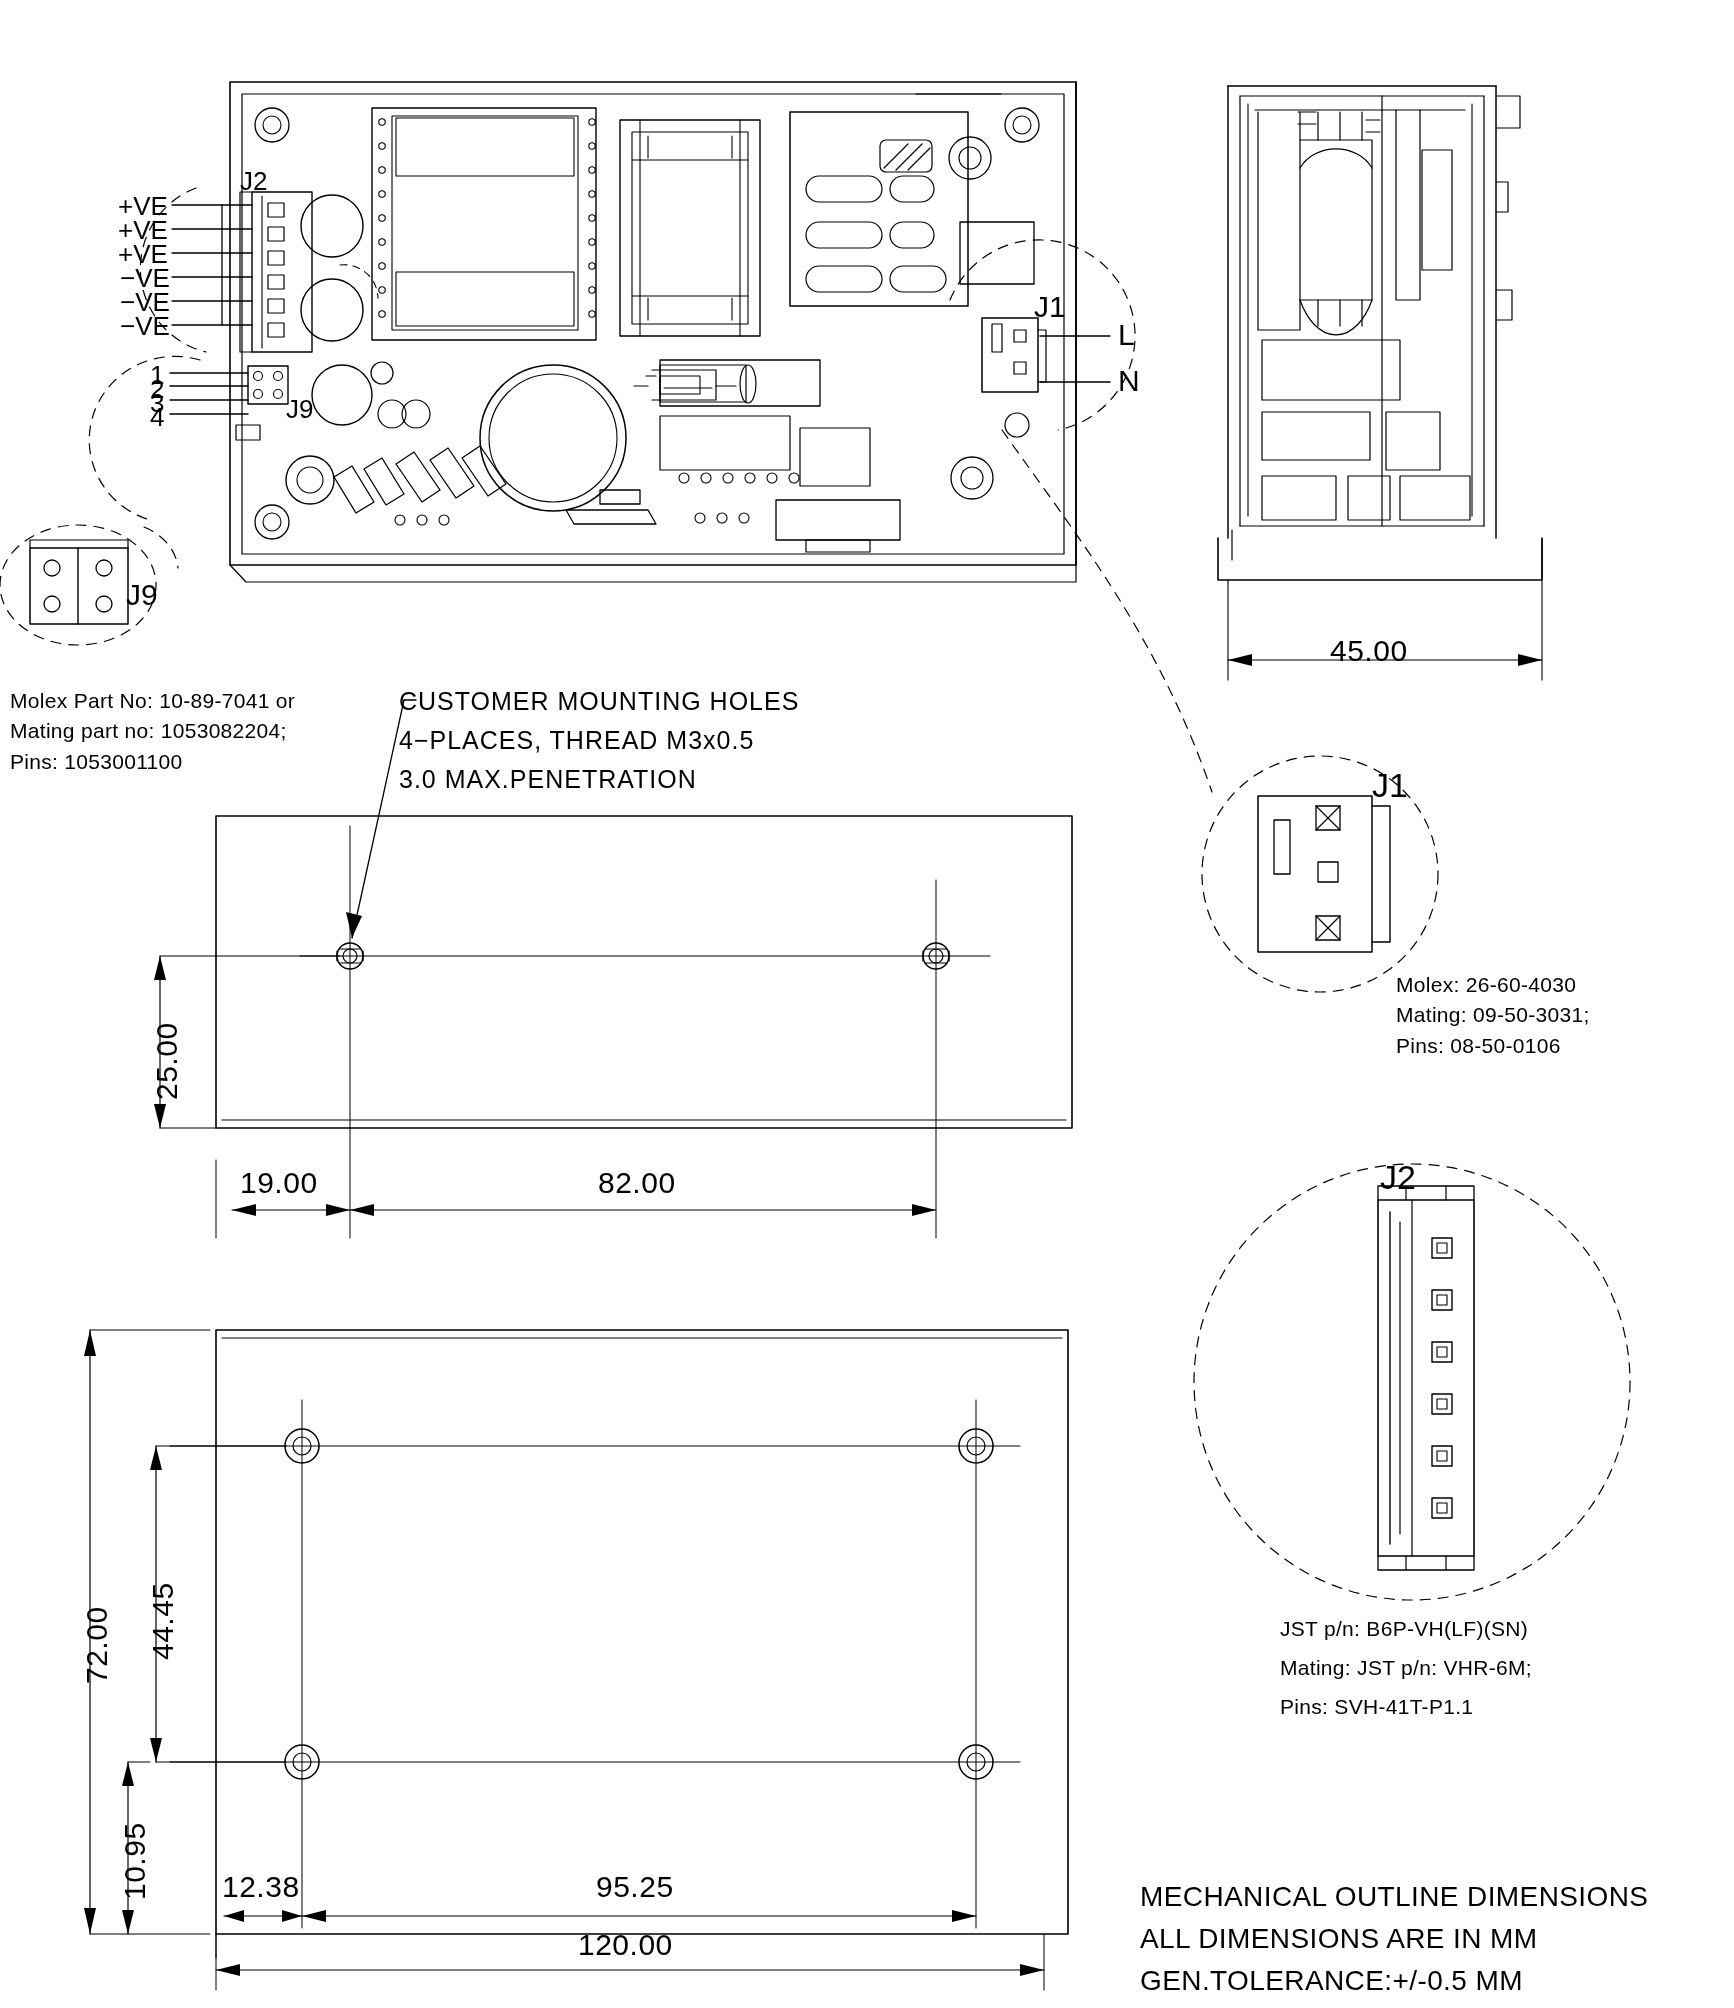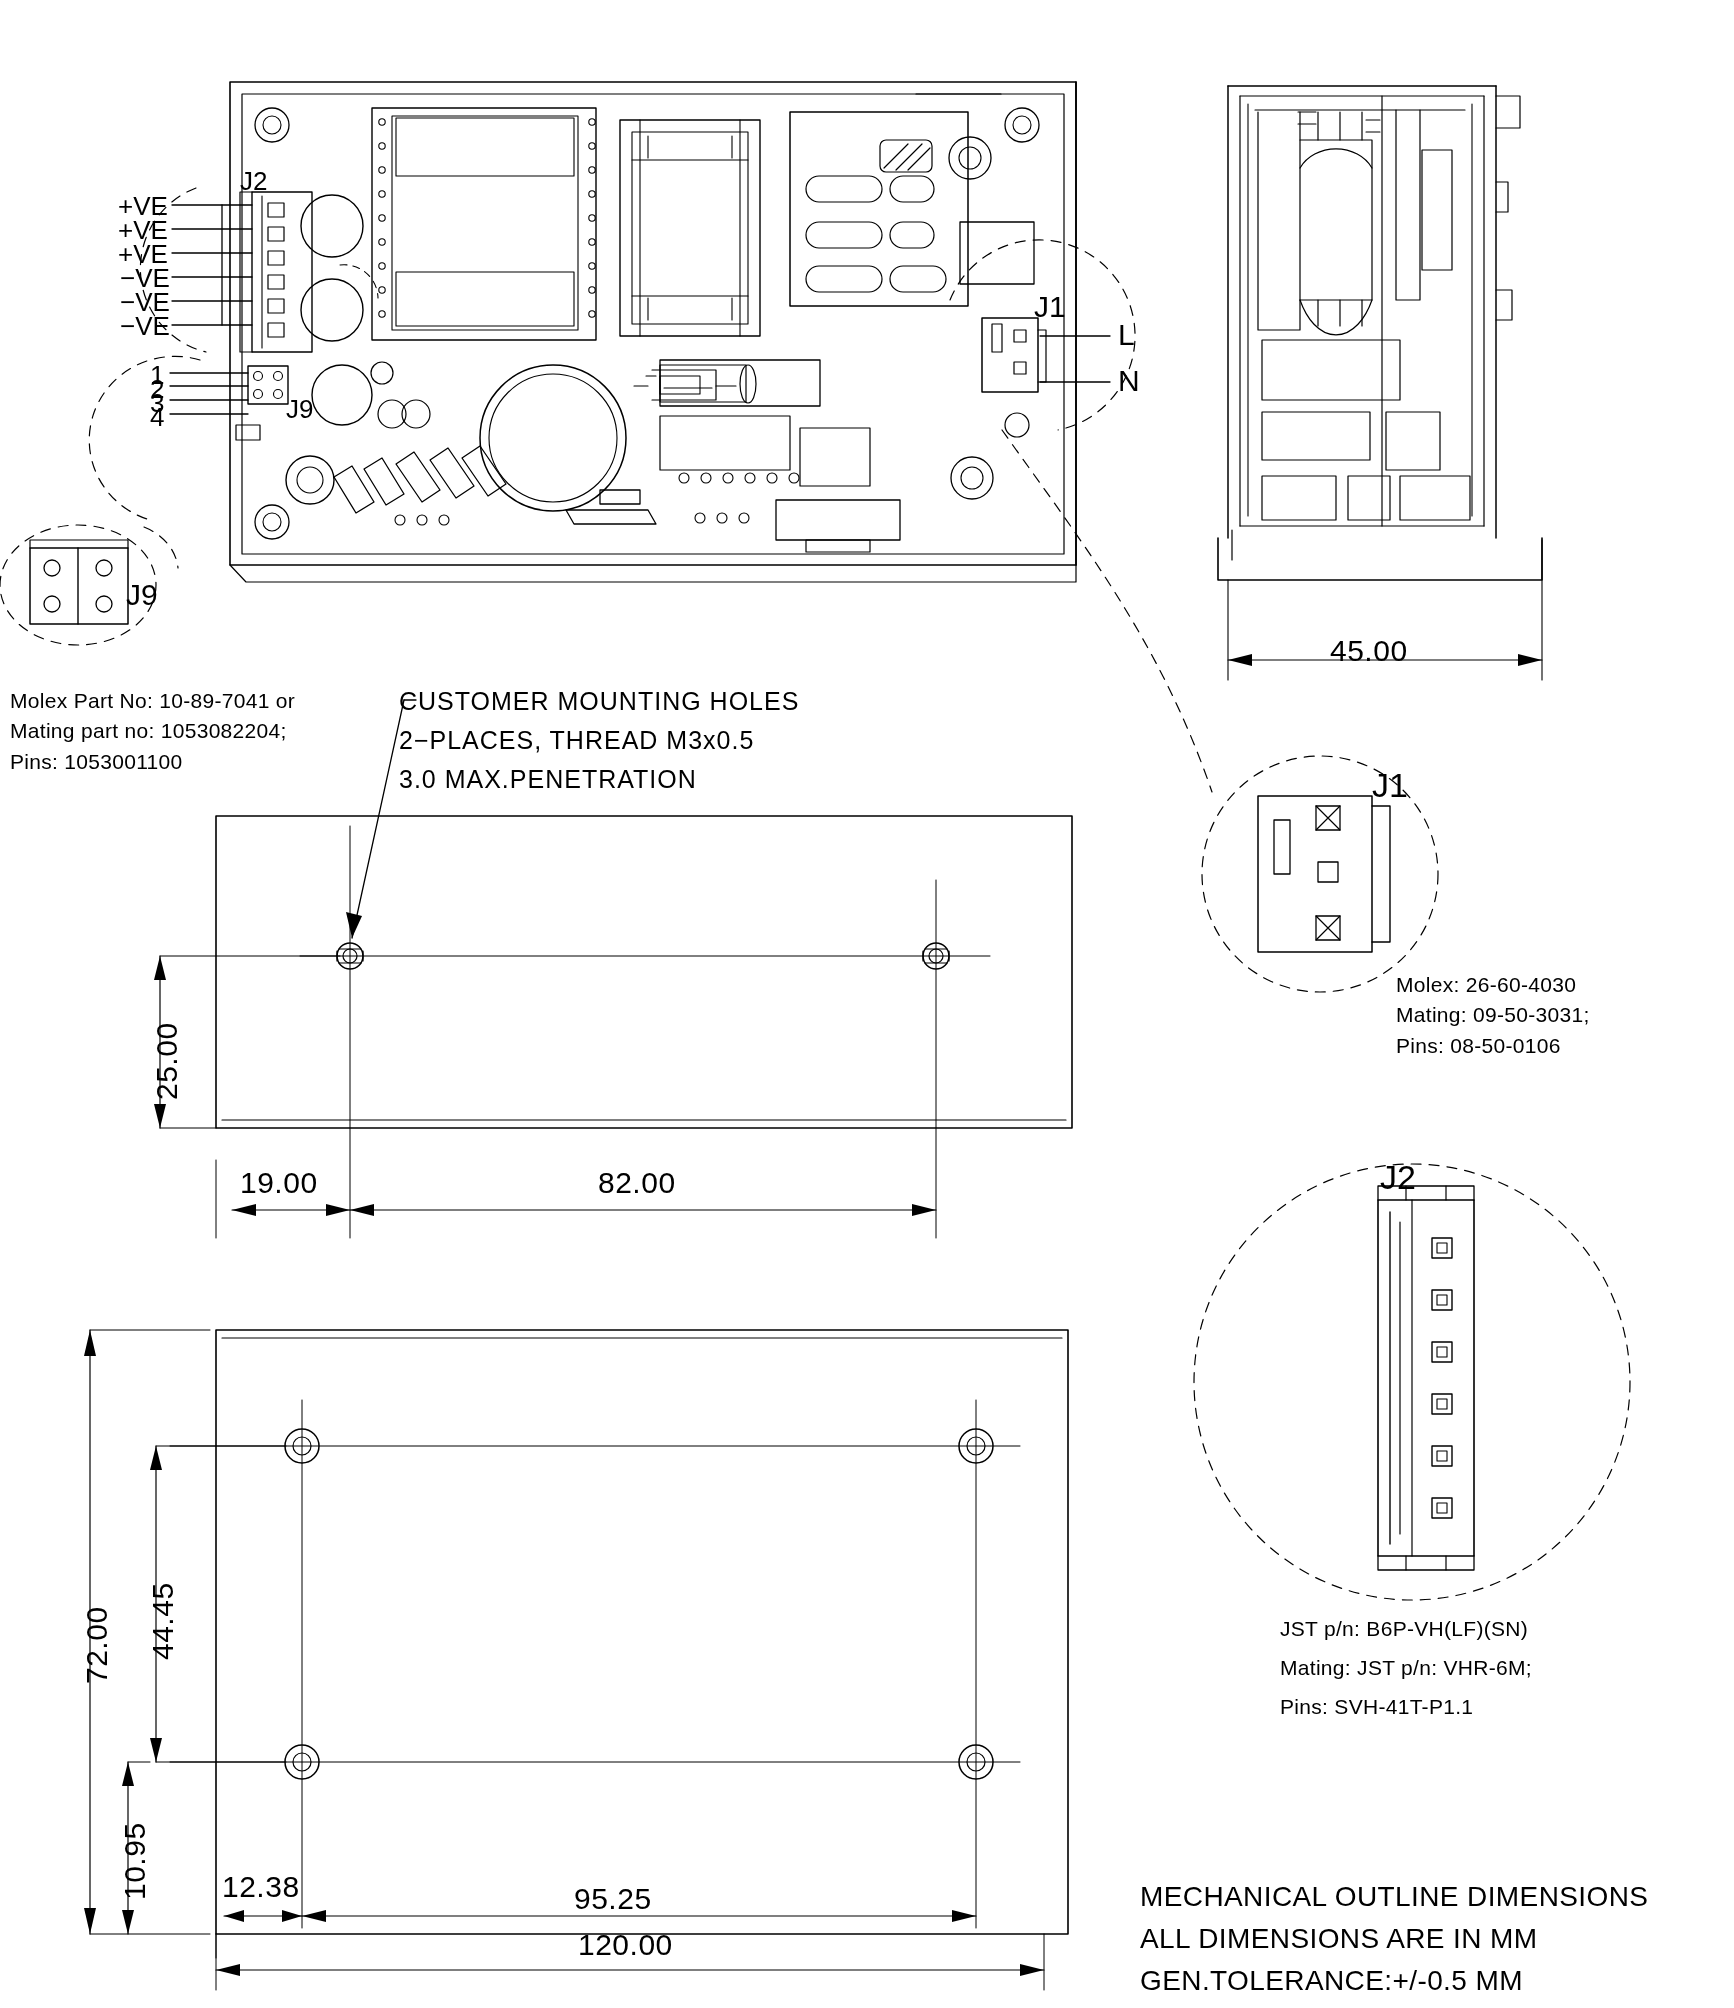--- a/index.html
+++ b/index.html
@@ -468,21 +468,21 @@
 <div class="lbl t27" style="left:1380px; top:1160px;">J2</div>
 
 <div class="notes-block" style="left:10px; top:686px; width:420px;">
   <div>Molex Part No: 10-89-7041 or</div>
   <div>Mating part no: 1053082204;</div>
   <div>Pins: 1053001100</div>
 </div>
 
 <div class="notes-block mono-tech" style="left:399px; top:682px; width:460px; font-size:25px; line-height:1.55; letter-spacing:1px;">
   <div>CUSTOMER MOUNTING HOLES</div>
-  <div>2−PLACES, THREAD M3x0.5</div>
+  <div>4−PLACES, THREAD M3x0.5</div>
   <div>3.0  MAX.PENETRATION</div>
 </div>
 
 <div class="notes-block" style="left:1390px; top:970px; width:340px;margin-left:6px;">
   <div>Molex: 26-60-4030</div>
   <div>Mating: 09-50-3031;</div>
   <div>Pins: 08-50-0106</div>
 </div>
 
 <div class="notes-block" style="left:1280px; top:1610px; width:400px; line-height:1.85;">
@@ -502,14 +502,14 @@
 <div class="lbl t24 mono-tech rot" style="left:152px; top:1100px;">25.00</div>
 
 <div class="lbl t24 mono-tech" style="left:240px; top:1168px;">19.00</div>
 <div class="lbl t24 mono-tech" style="left:598px; top:1168px;">82.00</div>
 
 <div class="lbl t24 mono-tech rot" style="left:82px; top:1684px;">72.00</div>
 <div class="lbl t24 mono-tech rot" style="left:148px; top:1660px;">44.45</div>
 <div class="lbl t24 mono-tech rot" style="left:120px; top:1900px;">10.95</div>
 
 <div class="lbl t24 mono-tech" style="left:222px; top:1872px;">12.38</div>
-<div class="lbl t24 mono-tech" style="left:574px; top:1872px;margin-top:12px;">95.25</div>
+<div class="lbl t24 mono-tech" style="left:596px; top:1872px;">95.25</div>
 <div class="lbl t24 mono-tech" style="left:578px; top:1930px;">120.00</div>
 
 </body></html>

